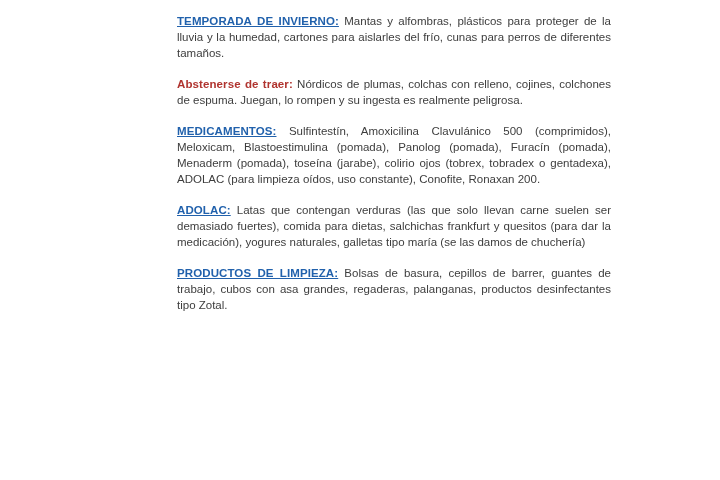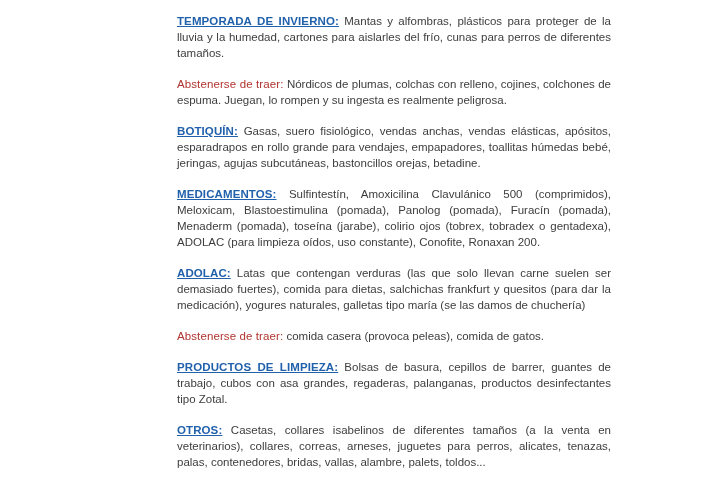--- a/index.html
+++ b/index.html
@@ -30,31 +30,28 @@
   }
   .doc-body p {
     margin: 0 0 15px 0;
   }
   .sec-heading {
     font-weight: bold;
     text-decoration: underline;
     letter-spacing: 0.1px;
   }
   .warn-heading {
-    font-weight: normal;
+    font-weight: bold;
     letter-spacing: 0.1px;
   }
 </style>
 </head>
 <body>
 
 <div class="page">
   <div class="doc-body" id="doc-body">
       <p><span class="sec-heading" style="color: rgb(33, 97, 172);">TEMPORADA DE INVIERNO:</span> <span>Mantas y alfombras, plásticos para proteger de la lluvia y la humedad, cartones para aislarles del frío, cunas para perros de diferentes tamaños.</span></p>
       <p><span class="warn-heading" style="color: rgb(176, 52, 47);">Abstenerse de traer:</span> <span>Nórdicos de plumas, colchas con relleno, cojines, colchones de espuma. Juegan, lo rompen y su ingesta es realmente peligrosa.</span></p>
-      <p><span class="sec-heading" style="color: rgb(33, 97, 172);">BOTIQUÍN:</span> <span>Gasas, suero fisiológico, vendas anchas, vendas elásticas, apósitos, esparadrapos en rollo grande para vendajes, empapadores, toallitas húmedas bebé, jeringas, agujas subcutáneas, bastoncillos orejas, betadine.</span></p>
       <p><span class="sec-heading" style="color: rgb(33, 97, 172);">MEDICAMENTOS:</span> <span>Sulfintestín, Amoxicilina Clavulánico 500 (comprimidos), Meloxicam, Blastoestimulina (pomada), Panolog (pomada), Furacín (pomada), Menaderm (pomada), toseína (jarabe), colirio ojos (tobrex, tobradex o gentadexa), ADOLAC (para limpieza oídos, uso constante), Conofite, Ronaxan 200.</span></p>
       <p><span class="sec-heading" style="color: rgb(33, 97, 172);">ADOLAC:</span> <span>Latas que contengan verduras (las que solo llevan carne suelen ser demasiado fuertes), comida para dietas, salchichas frankfurt y quesitos (para dar la medicación), yogures naturales, galletas tipo maría (se las damos de chuchería)</span></p>
-      <p><span class="warn-heading" style="color: rgb(176, 52, 47);">Abstenerse de traer:</span> <span>comida casera (provoca peleas), comida de gatos.</span></p>
       <p><span class="sec-heading" style="color: rgb(33, 97, 172);">PRODUCTOS DE LIMPIEZA:</span> <span>Bolsas de basura, cepillos de barrer, guantes de trabajo, cubos con asa grandes, regaderas, palanganas, productos desinfectantes tipo Zotal.</span></p>
-      <p><span class="sec-heading" style="color: rgb(33, 97, 172);">OTROS:</span> <span>Casetas, collares isabelinos de diferentes tamaños (a la venta en veterinarios), collares, correas, arneses, juguetes para perros, alicates, tenazas, palas, contenedores, bridas, vallas, alambre, palets, toldos...</span></p>
     </div>
 </div>
 
 </body></html>

